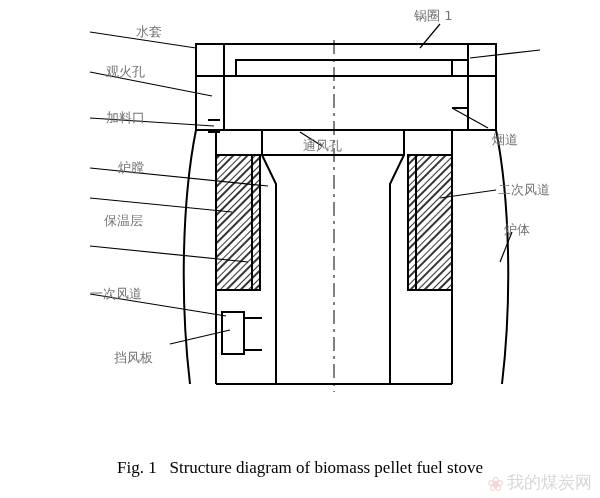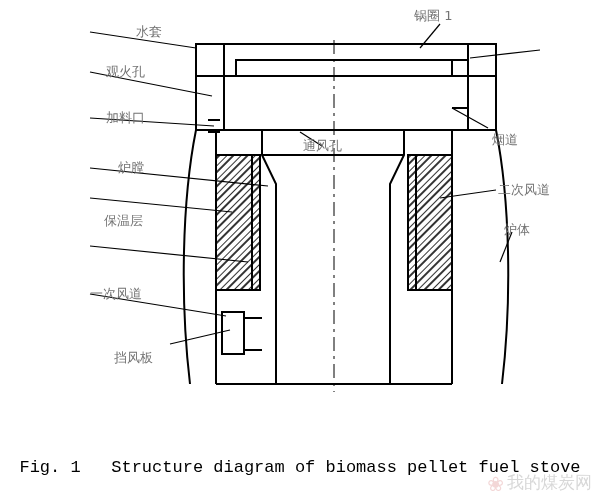--- a/index.html
+++ b/index.html
@@ -46,21 +46,21 @@
     font-size: 17px;
     color: #000000;
     white-space: pre;
   }
   .caption-en {
     position: absolute;
     left: 0;
     top: 458px;
     width: 600px;
     text-align: center;
-    font-family: Liberation Mono, monospace;
+    font-family: Liberation Serif, serif;
     font-size: 17px;
     color: #000000;
     white-space: pre;
   }
   .watermark {
     position: absolute;
     right: 8px;
     bottom: 4px;
     font-family: "DejaVu Sans", "Liberation Sans", sans-serif;
     font-size: 17px;

